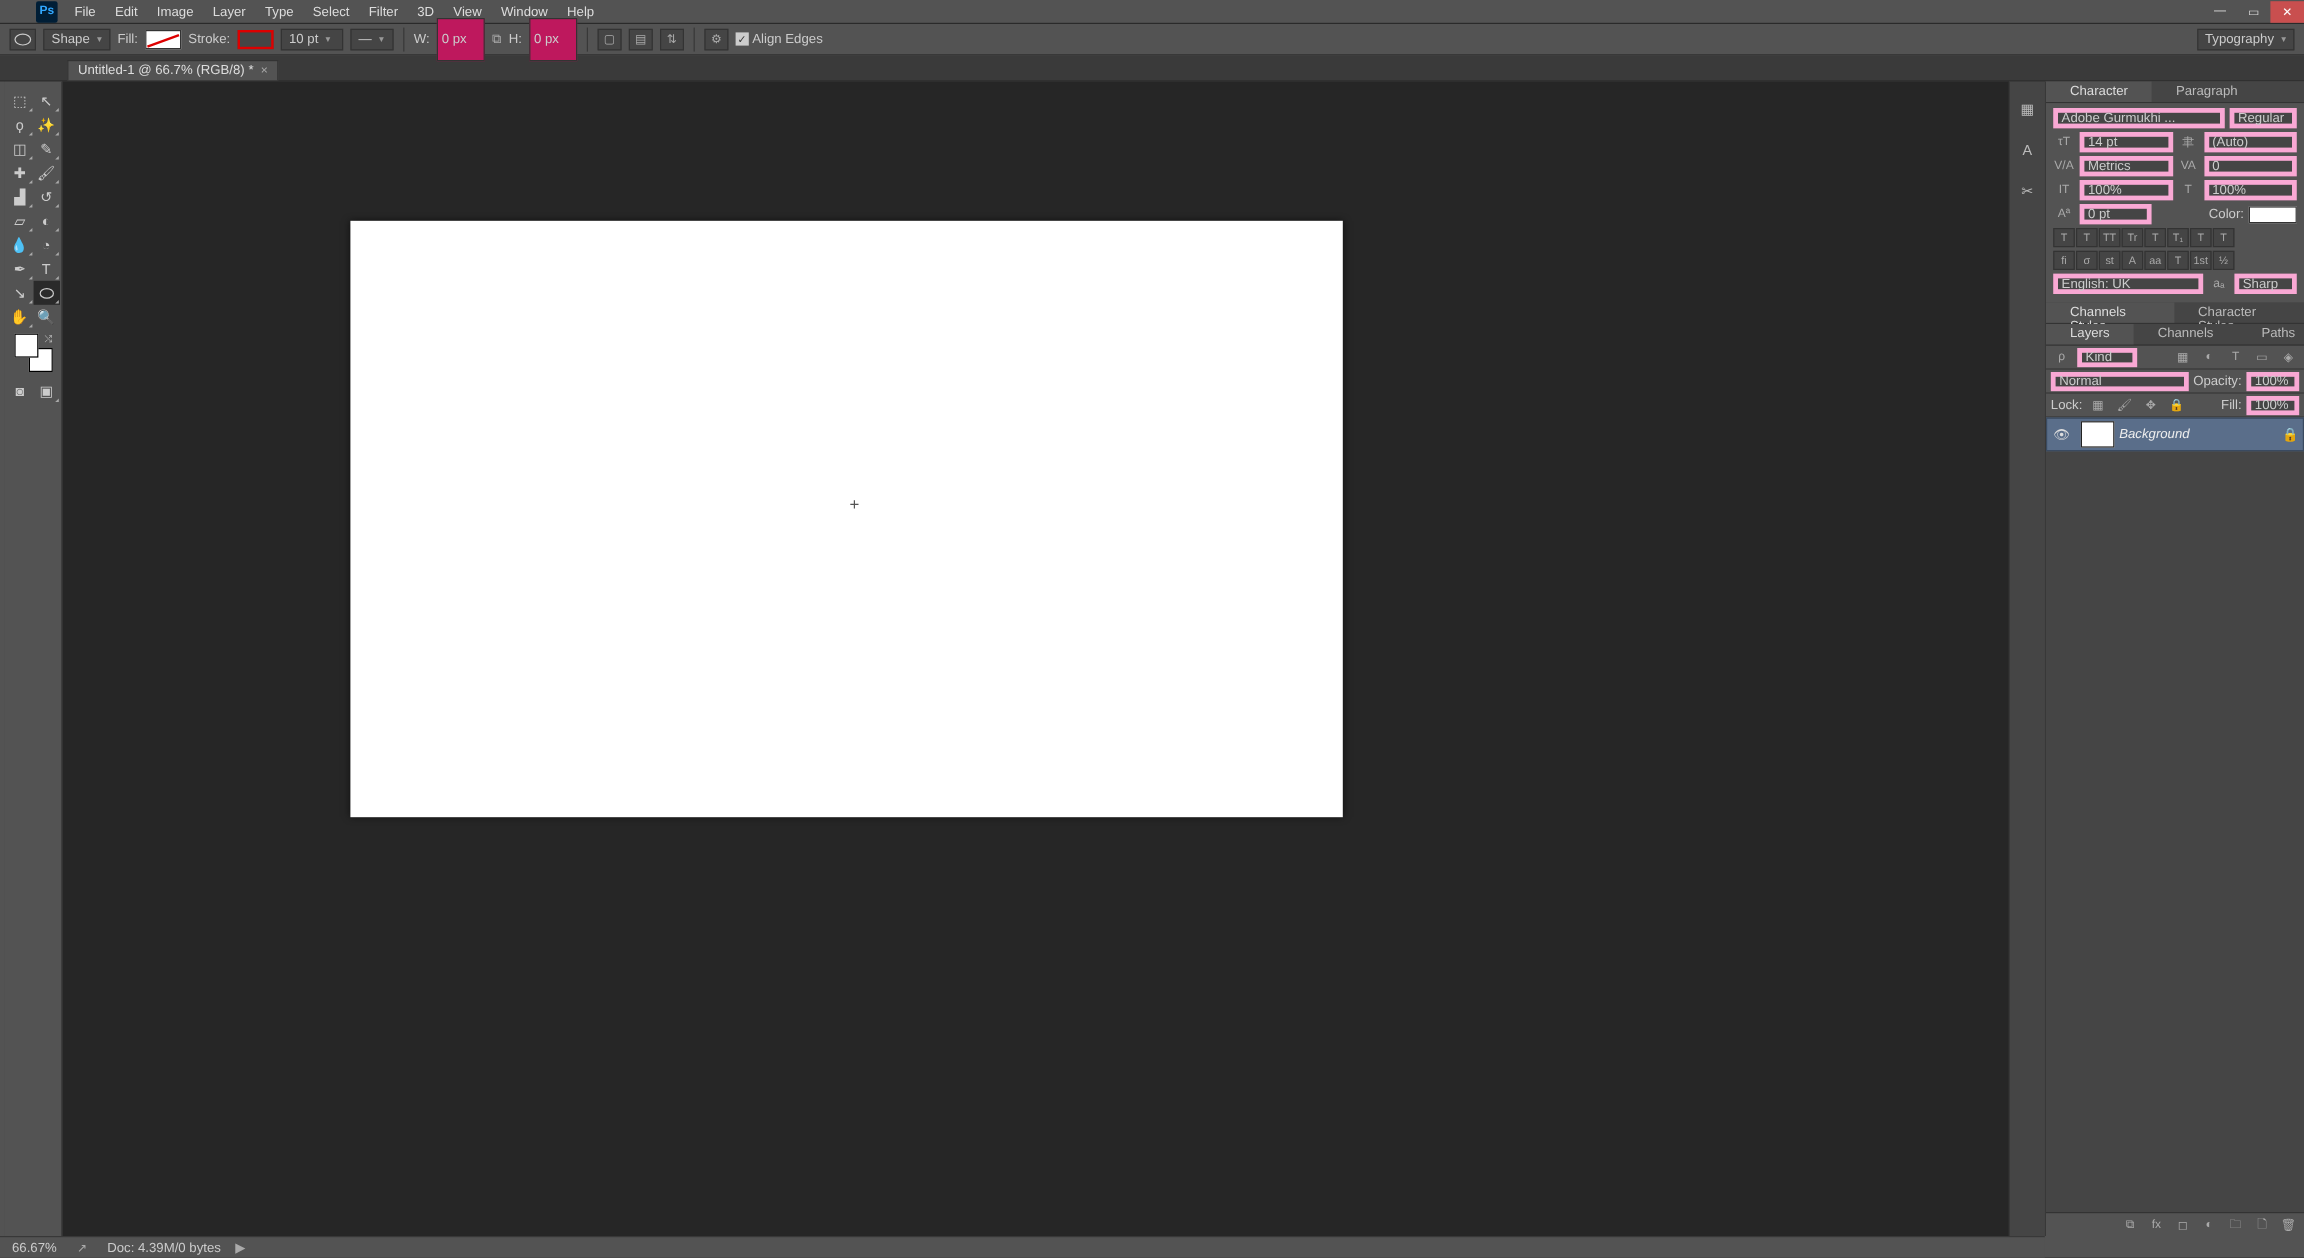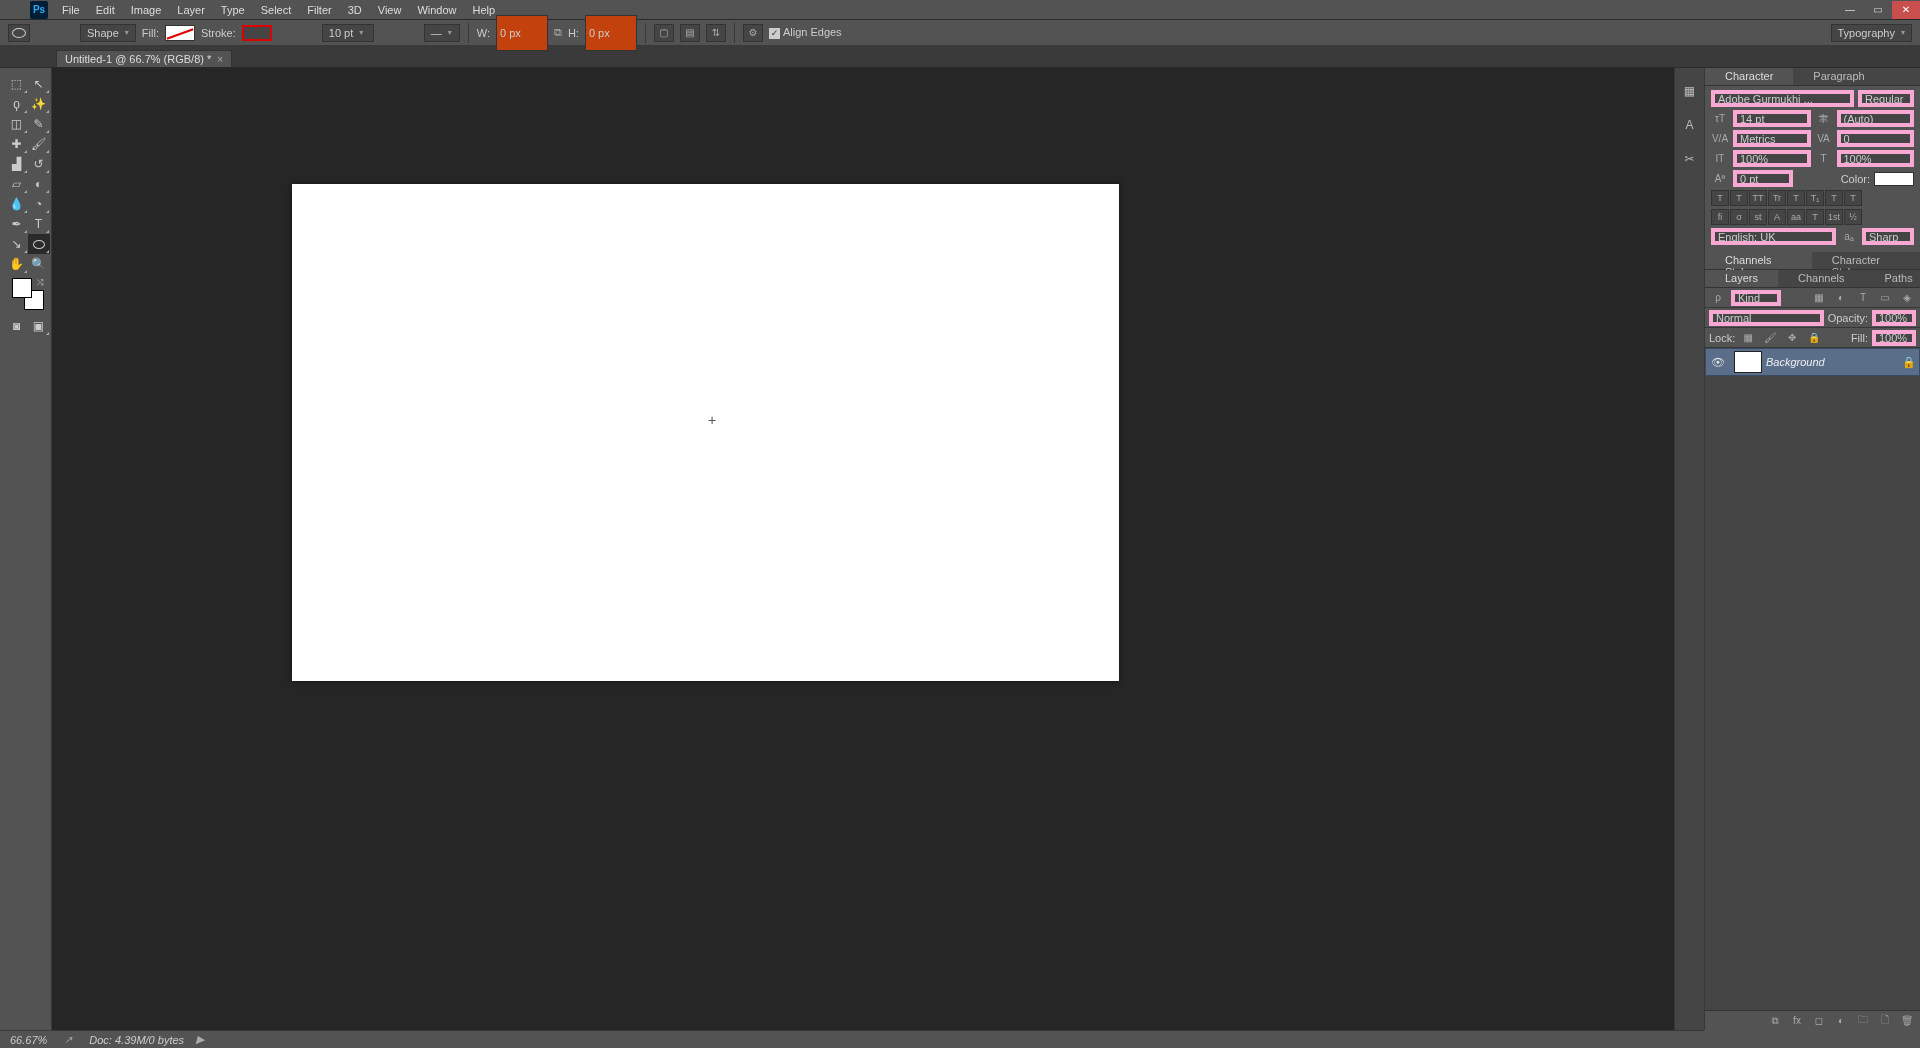--- a/index.html
+++ b/index.html
@@ -10,27 +10,27 @@
 .ps-logo { width:18px; height:18px; background:#001e36; color:#31a8ff; font-weight:bold; font-size:10px; display:flex; align-items:center; justify-content:center; margin-right:6px; border-radius:2px;margin-left:26px; }
 .menu-item { padding:0 8px; color:#ddd; cursor:default; line-height:20px;text-align:right; }
 .win-controls { margin-left:auto; display:flex; }
 .win-btn { width:28px; height:18px; display:flex; align-items:center; justify-content:center; color:#ddd; font-size:10px; }
 .win-btn.close { background:#c94f4f; color:#fff; }
 
 
 .optbar { height:26px; background:#535353; border-bottom:1px solid #383838; display:flex; align-items:center; padding:0 8px; gap:6px; }
 .tool-icon-sm { width:22px; height:18px; border:1px solid #333; background:#454545; display:flex; align-items:center; justify-content:center; }
 .ellipse-ico { width:14px; height:10px; border:1.5px solid #ccc; border-radius:50%; }
-.drop { background:#454545; border:1px solid #333; color:#ccc; padding:1px 6px; height:18px; display:flex; align-items:center; gap:3px;margin-left:44px; }
+.drop { background:#454545; border:1px solid #333; color:#ccc; padding:1px 6px; height:18px; display:flex; align-items:center; gap:3px; }
 .drop::after { content:"▾"; font-size:8px; color:#999; margin-left:3px; }
 .lbl { color:#ccc; }
 .swatch-none { width:30px; height:16px; background:#fff; border:1px solid #333; position:relative; }
 .swatch-none::after { content:""; position:absolute; left:0; top:50%; width:100%; height:2px; background:#d00; transform:rotate(-20deg); }
 .swatch-red { width:30px; height:16px; border:2px solid #d00; background:#454545; }
-.inp { width:52px; height:17px; background:#c2410c; border:1px solid #333; color:#ccc; padding:17px 3px; text-align:left; }
+.inp { width:40px; height:17px; background:#be185d; border:1px solid #333; color:#ccc; padding:17px 3px; text-align:left; }
 .sep { width:1px; height:20px; background:#383838; margin:0 2px; }
 .icon-box { width:20px; height:18px; border:1px solid #333; background:#454545; display:flex; align-items:center; justify-content:center; color:#aaa; font-size:10px; }
 .link-ico { color:#aaa; }
 .chk { width:11px; height:11px; background:#ccc; display:inline-flex; align-items:center; justify-content:center; color:#333; font-size:9px; margin-right:3px; }
 .workspace-drop { margin-left:auto; }
 
 
 .tabbar { height:22px; background:#3a3a3a; display:flex; align-items:flex-end; padding-left:56px; border-bottom:1px solid #2a2a2a; }
 .doc-tab { background:#535353; padding:2px 8px; color:#ddd; border-top:1px solid #333; border-left:1px solid #333; border-right:1px solid #333; display:flex; align-items:center; gap:6px; }
 .tab-close { color:#aaa; font-size:10px; }
@@ -74,21 +74,21 @@
 .layer-row { height:28px; background:#5a6e8a; display:flex; align-items:center; border:1px solid #3a4a60; }
 .eye { width:24px; text-align:center; color:#ddd; }
 .thumb { width:28px; height:22px; background:#fff; border:1px solid #222; margin:0 4px; }
 .lname { font-style:italic; color:#eee; flex:1; }
 .lock-ico { width:20px; text-align:center; color:#ccc; }
 .lrow { height:20px; display:flex; align-items:center; padding:0 4px; gap:4px; color:#888; border-bottom:1px solid #383838; }
 .lrow .pfield.sm { height:16px; }
 .lrow-icons { display:flex; gap:4px; margin-left:auto; }
 
 
-.status { height:18px; background:#535353; border-top:1px solid #383838; display:flex; align-items:center; padding:0 10px; gap:12px; color:#ccc; position:absolute; bottom:0; left:0; right:216px;font-style:italic; }
+.status { height:18px; background:#535353; border-top:1px solid #383838; display:flex; align-items:center; padding:0 10px; gap:12px; color:#ccc; position:absolute; bottom:0; left:0; right:216px; }
 .status .arrow { color:#aaa; }
 </style>
 </head>
 <body>
 
 <div class="menubar">
   <div class="ps-logo">Ps</div>
   <div class="menu-item">File</div>
   <div class="menu-item">Edit</div>
   <div class="menu-item">Image</div>

